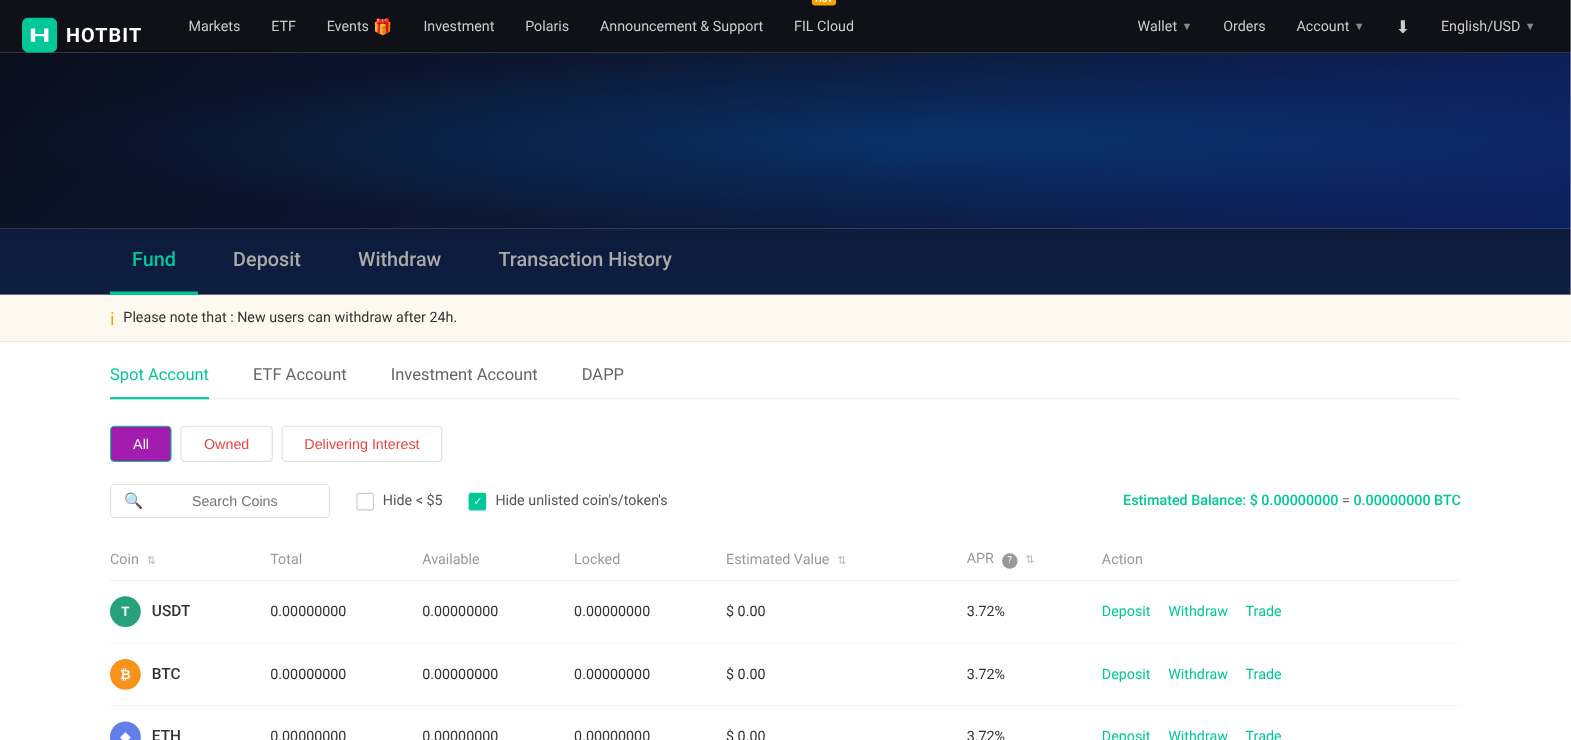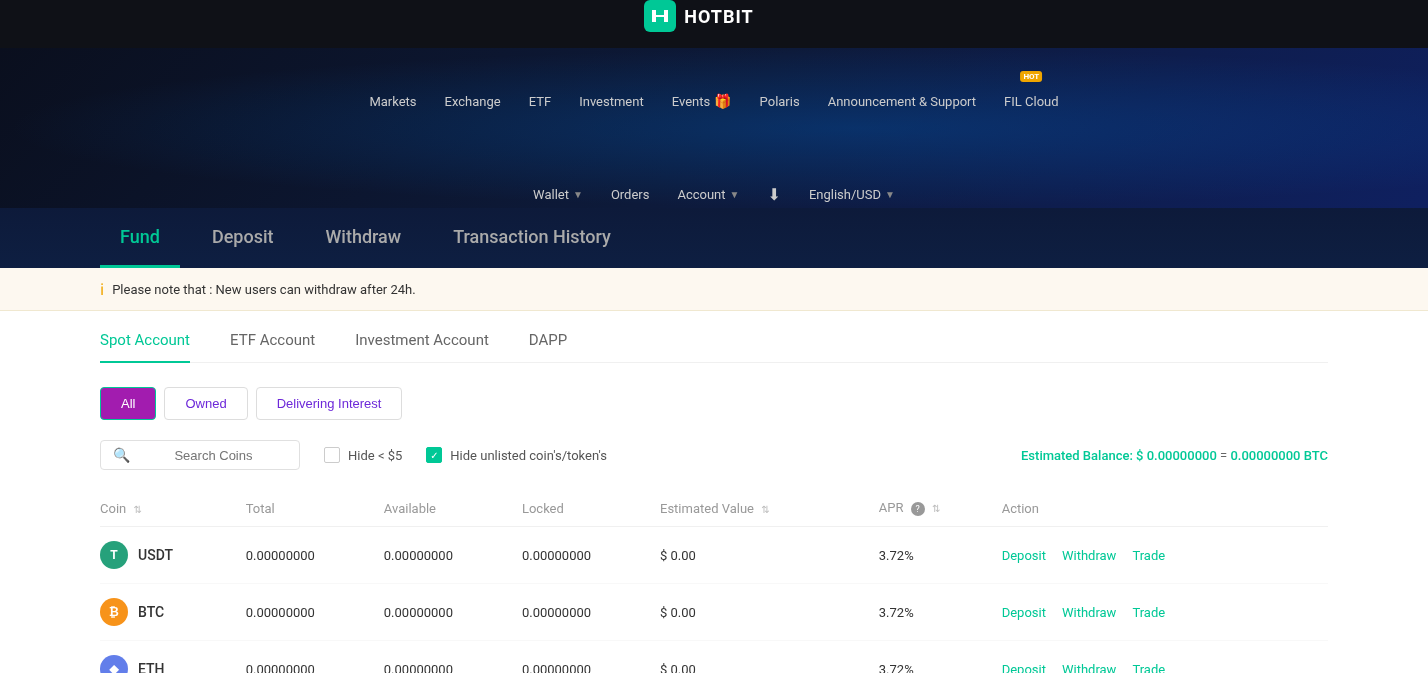--- a/index.html
+++ b/index.html
@@ -3,25 +3,24 @@
   <meta charset="utf-8">
   <style>
     * { margin: 0; padding: 0; box-sizing: border-box; }
     body { font-family: -apple-system, BlinkMacSystemFont, 'Segoe UI', Roboto, sans-serif; background: #fff; min-width: 1428px; }
 
     
     .navbar {
       background: #0f1117;
       height: 48px;
       display: flex;
-      align-items: center;
+      align-items: flex-end;
       padding: 0 20px;
       position: relative;
       z-index: 10;
-      flex-direction: column;
     }
     .navbar-logo {
       display: flex;
       align-items: center;
       gap: 8px;
       margin-right: 30px;
     }
     .logo-icon {
       width: 32px;
       height: 32px;
@@ -164,21 +163,21 @@
       gap: 8px;
       margin-bottom: 20px;
     }
     .filter-btn {
       padding: 8px 20px;
       border-radius: 4px;
       font-size: 13px;
       cursor: pointer;
       border: 1px solid #ddd;
       background: #fff;
-      color: #6d28d9;
+      color: #ef4444;
     }
     .filter-btn.active {
       background: #a21caf;
       color: #fff;
       border-color: #00c896;
     }
 
     
     .search-filter-row {
       display: flex;
@@ -314,27 +313,26 @@
 <nav class="navbar">
   <div class="navbar-logo">
     <svg class="logo-icon" viewBox="0 0 32 32" fill="none">
       <rect width="32" height="32" rx="6" fill="#00c896"></rect>
       <path d="M8 10h4v5h8v-5h4v12h-4v-5h-8v5H8V10z" fill="#fff"></path>
     </svg>
     <span class="logo-text">HOTBIT</span>
   </div>
   <div class="nav-links">
     <span class="nav-link">Markets</span>
-    <span class="nav-link">Exchange</span>
     <span class="nav-link">ETF</span>
-    <span class="nav-link">Investment</span>
     <span class="nav-link">
       <span>Events</span>
       <span style="font-size:14px;">🎁</span>
     </span>
+    <span class="nav-link">Investment</span>
     <span class="nav-link">Polaris</span>
     <span class="nav-link">Announcement &amp; Support</span>
     <span class="nav-link nav-link-wrap" style="position:relative;">
       <span>FIL Cloud</span>
       <span class="hot-badge" style="position:absolute;top:-6px;left:50%;transform:translateX(-50%);font-size:8px;padding:1px 3px;">HOT</span>
     </span>
   </div>
   <div class="nav-right">
     <span class="nav-link">
       <span>Wallet</span>

